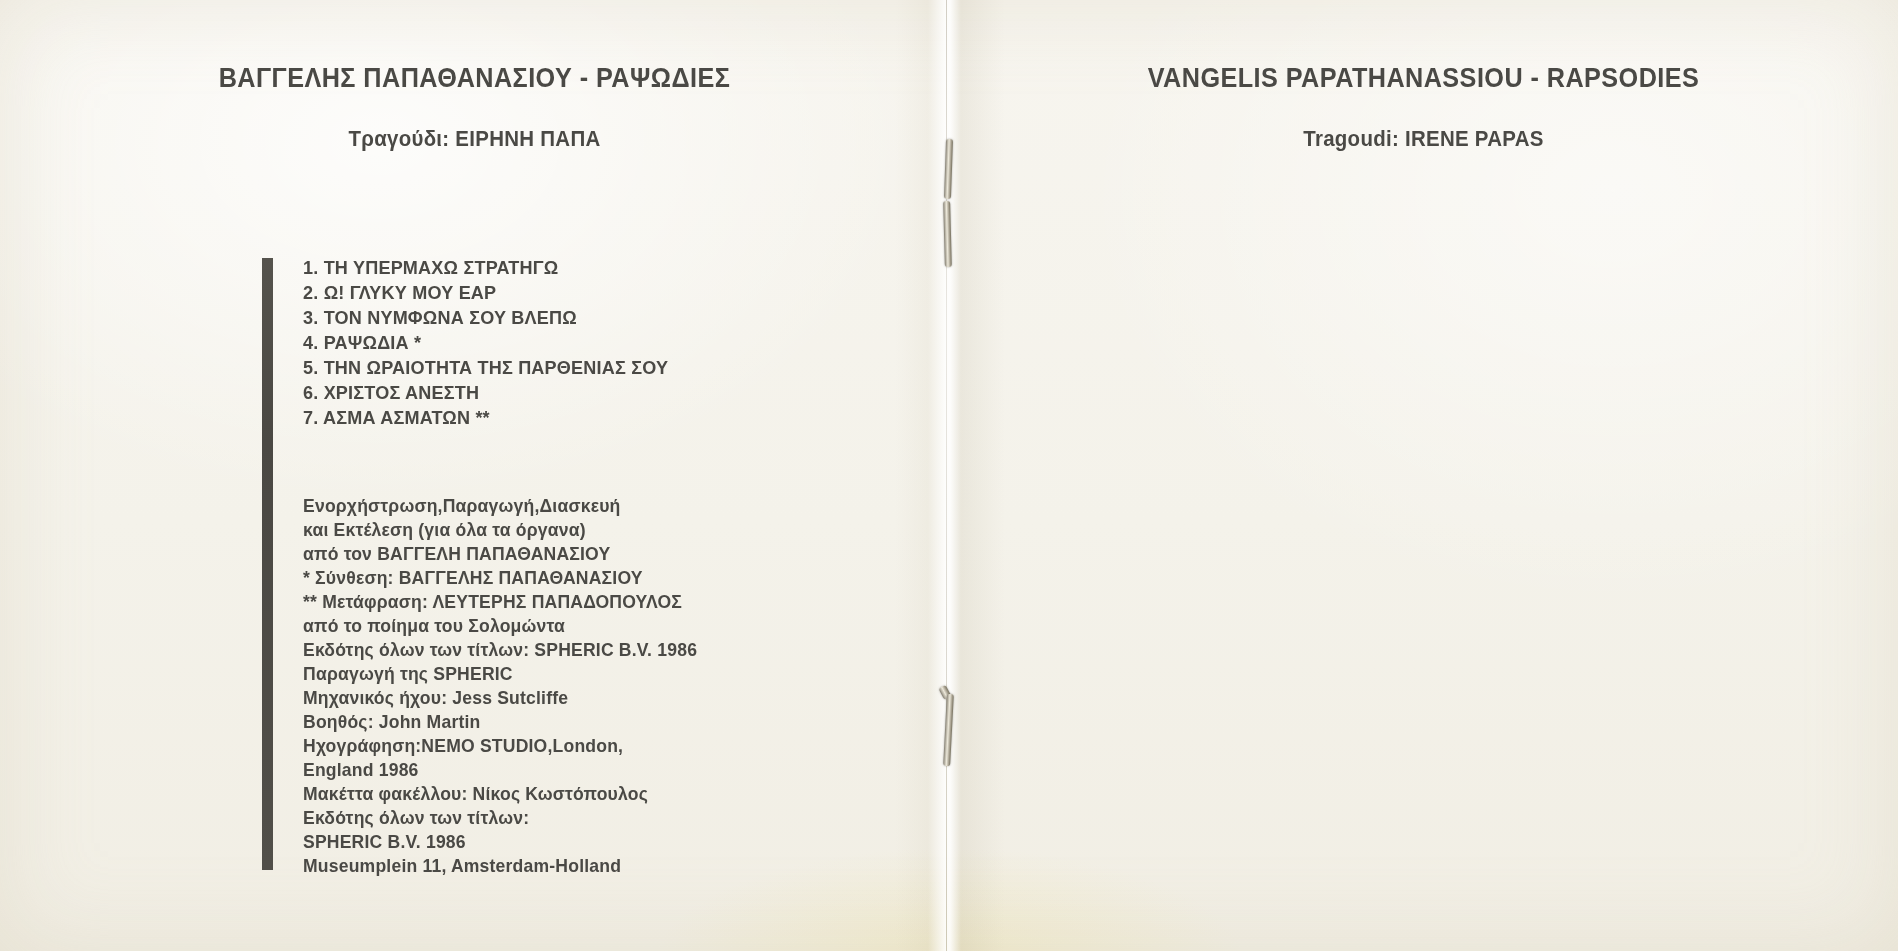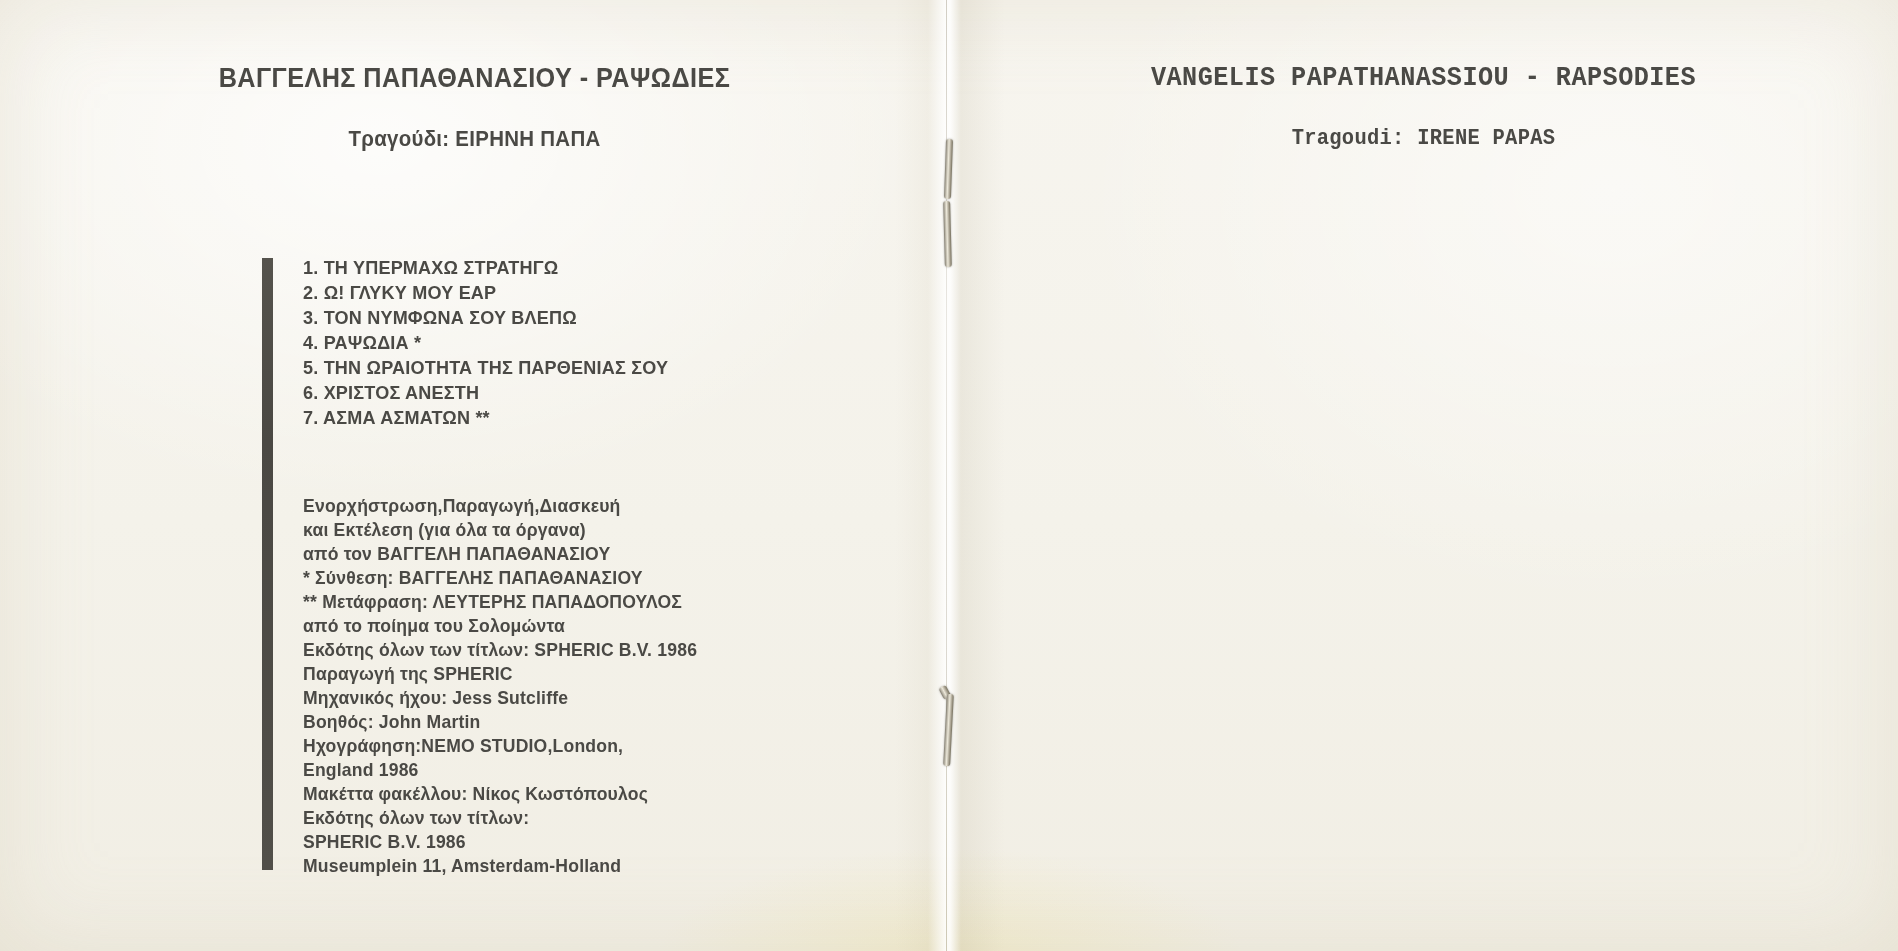--- a/index.html
+++ b/index.html
@@ -15,21 +15,21 @@
       radial-gradient(ellipse 420px 160px at 950px 960px, rgba(240,228,160,0.35), rgba(240,228,160,0) 70%),
       radial-gradient(ellipse 900px 600px at 20% 15%, rgba(255,255,255,0.75), rgba(255,255,255,0) 60%),
       radial-gradient(ellipse 900px 700px at 85% 20%, rgba(255,255,255,0.5), rgba(255,255,255,0) 60%),
       linear-gradient(180deg, #f7f5ef 0%, #f4f2ea 55%, #f1eee4 100%);
     box-shadow: inset 0 0 90px rgba(205,195,165,0.28);
     overflow:hidden;
     color:var(--ink,#4a4945);
   }
   .page{position:absolute;top:0;width:949px;height:951px;}
   #page-left{left:0;}
-  #page-right{left:949px;font-family:Liberation Mono, monospace;}
+  #page-right{left:949px;}
 
   .album-title{
     position:absolute;left:0;right:0;top:62px;
     text-align:center;
     font-size:28px;font-weight:bold;letter-spacing:.5px;
     color:var(--ink,#46453f);
     transform:scaleX(.9);transform-origin:50% 50%;
     white-space:nowrap;
   }
   .vocal-credit{

